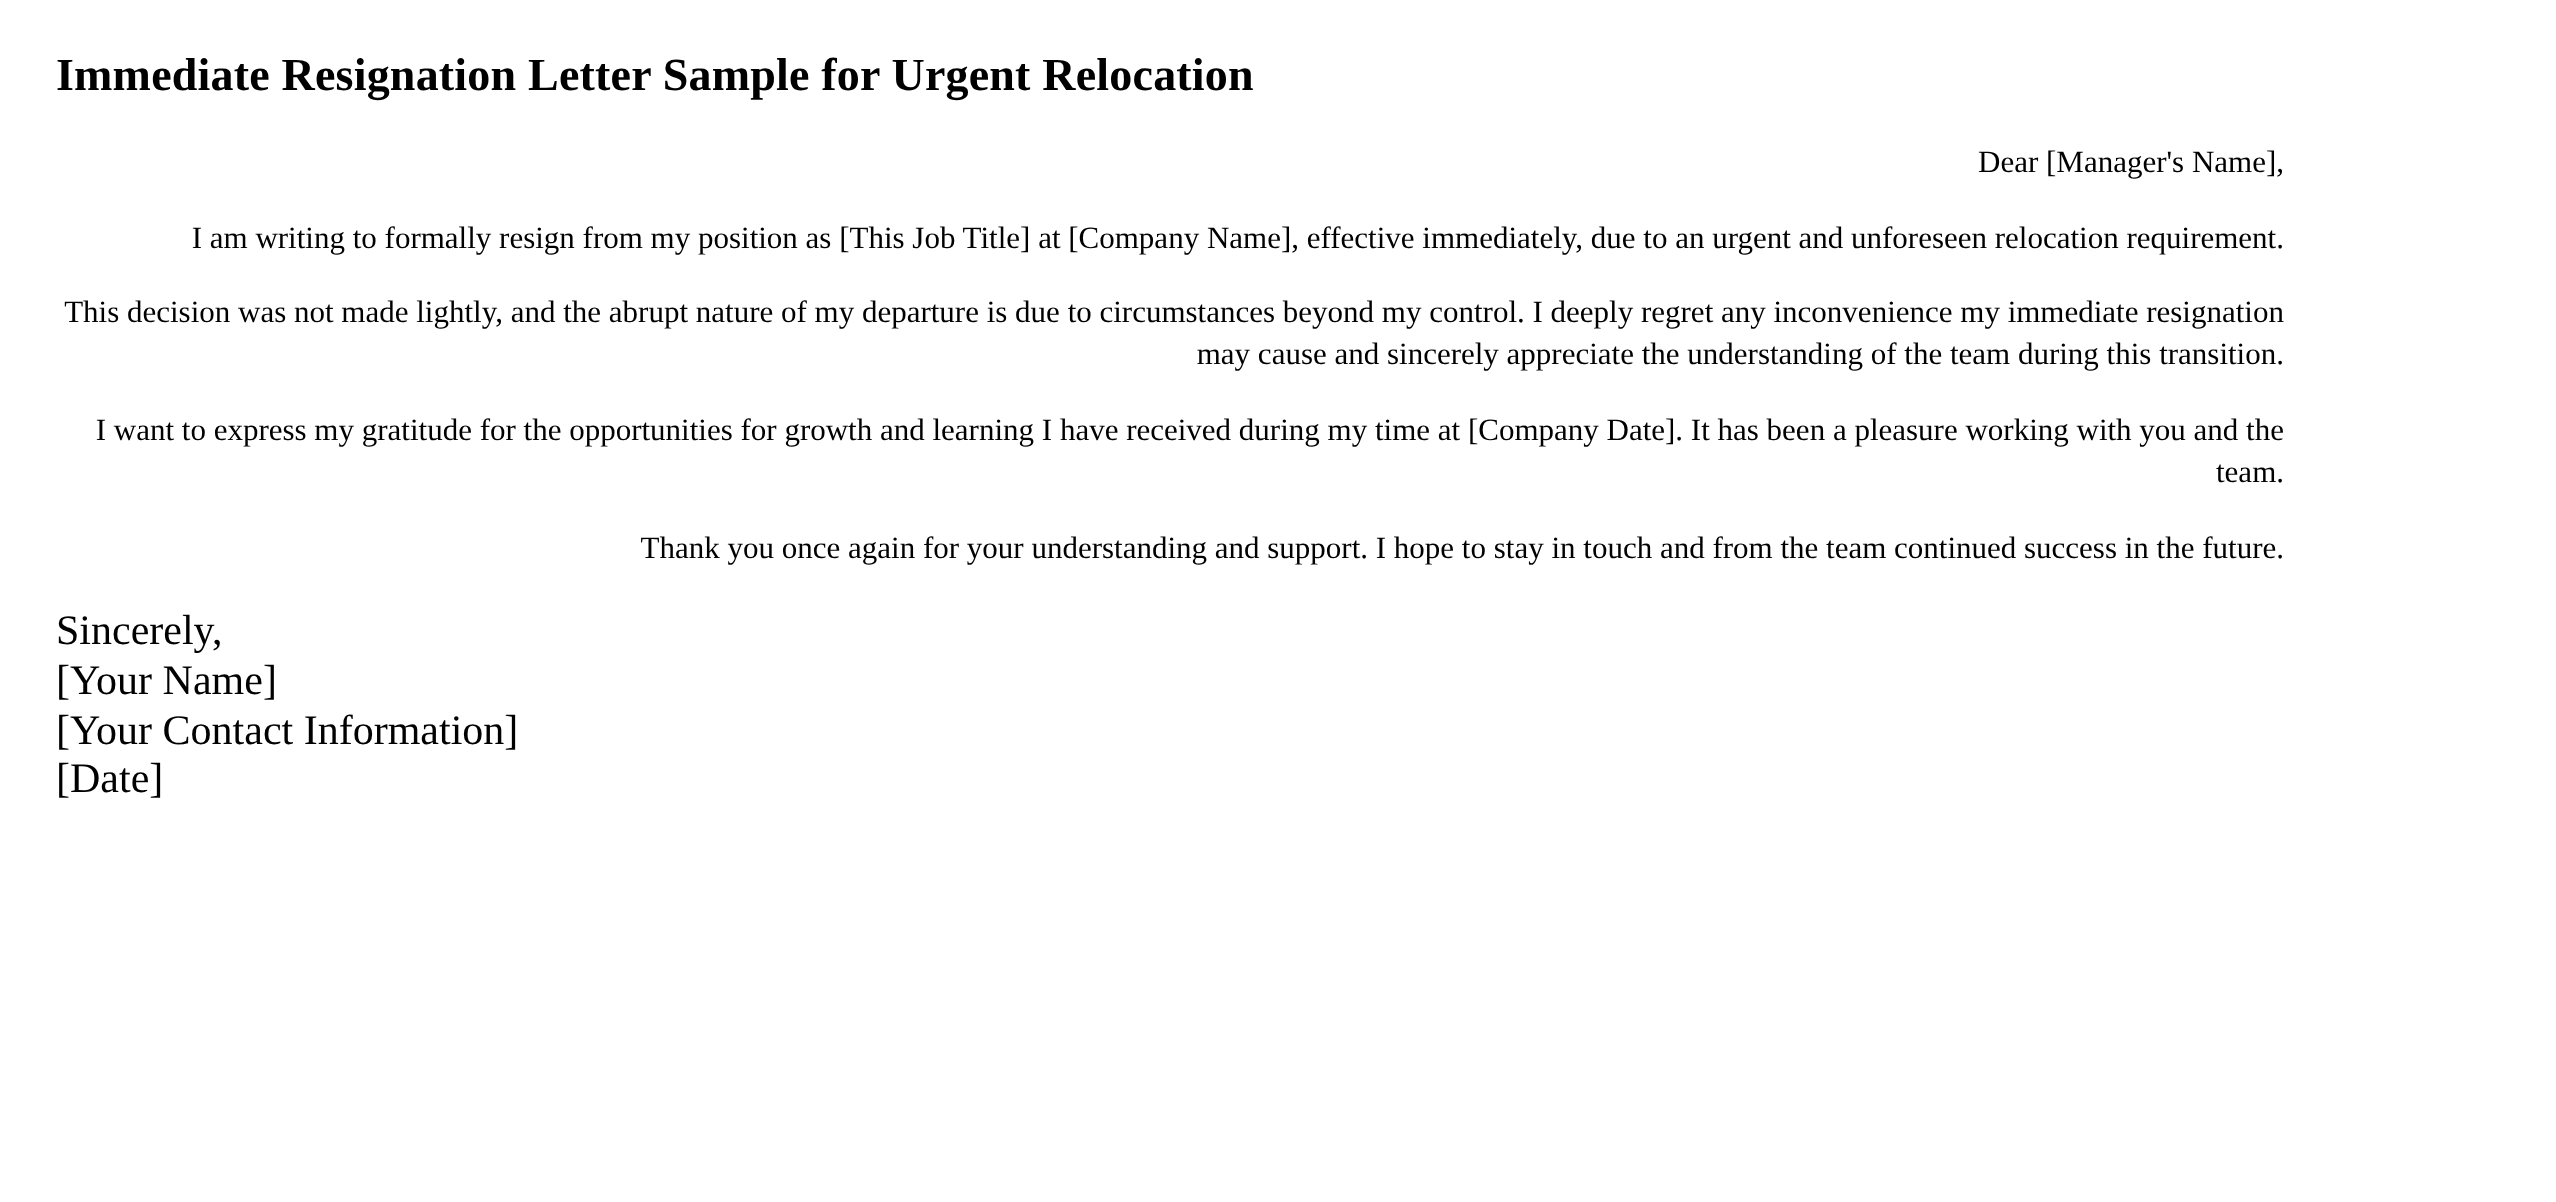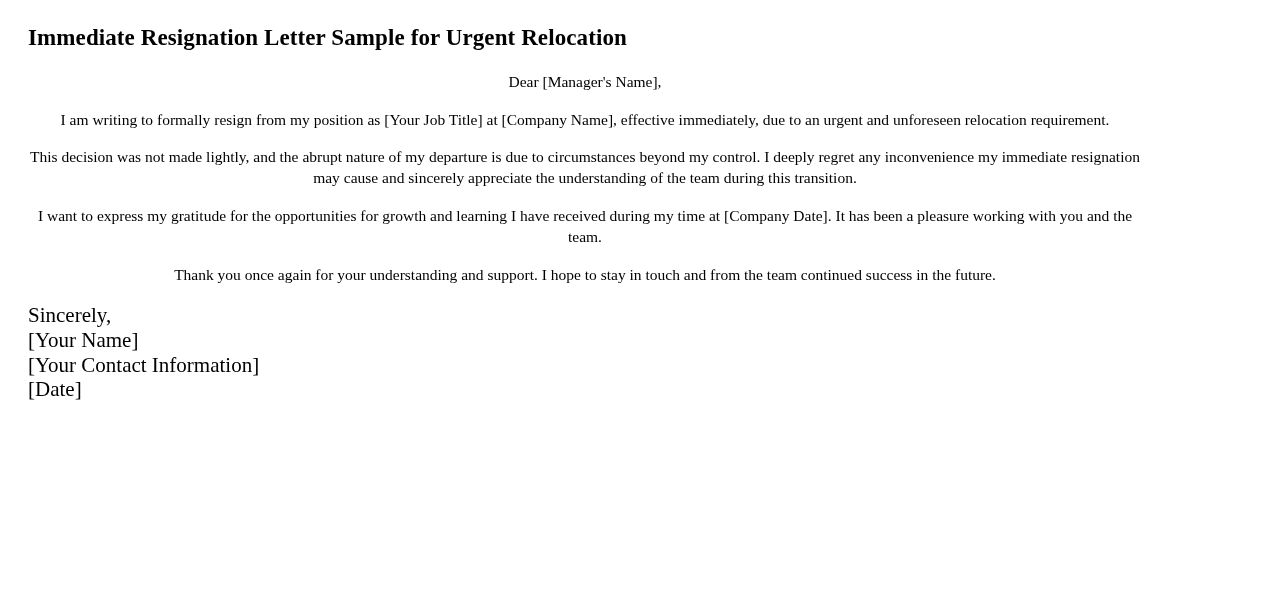--- a/index.html
+++ b/index.html
@@ -26,42 +26,42 @@
     font-weight: bold;
     line-height: 1.2;
     margin: 0 0 20px 0;
     letter-spacing: 0.1px;
   }
   .para {
     font-size: 15.5px;
     line-height: 1.35;
     margin: 0 0 17px 0;
     max-width: 1222px;
-    text-align: center;
+    text-align: right;
   }
   .signoff {
     font-size: 21px;
     line-height: 1.18;
     margin: 0;
   }
   .signoff div {
     margin: 0;
     padding: 0;
   }
 </style>
 </head>
 <body>
 
 <div class="page">
 
   <h1 class="doc-title">Immediate Resignation Letter Sample for Urgent Relocation</h1>
 
   <p class="para">Dear [Manager's Name],</p>
 
-  <p class="para">I am writing to formally resign from my position as [Your Job Title] at [Company Name], effective immediately, due to an urgent and unforeseen relocation requirement.</p>
+  <p class="para">I am writing to formally resign from my position as [This Job Title] at [Company Name], effective immediately, due to an urgent and unforeseen relocation requirement.</p>
 
   <p class="para">This decision was not made lightly, and the abrupt nature of my departure is due to circumstances beyond my control. I deeply regret any inconvenience my immediate resignation may cause and sincerely appreciate the understanding of the team during this transition.</p>
 
   <p class="para">I want to express my gratitude for the opportunities for growth and learning I have received during my time at [Company Date]. It has been a pleasure working with you and the team.</p>
 
 
   <p class="para">Thank you once again for your understanding and support. I hope to stay in touch and from the team continued success in the future.</p>
 
   <div class="signoff">
     <div>Sincerely,</div>

